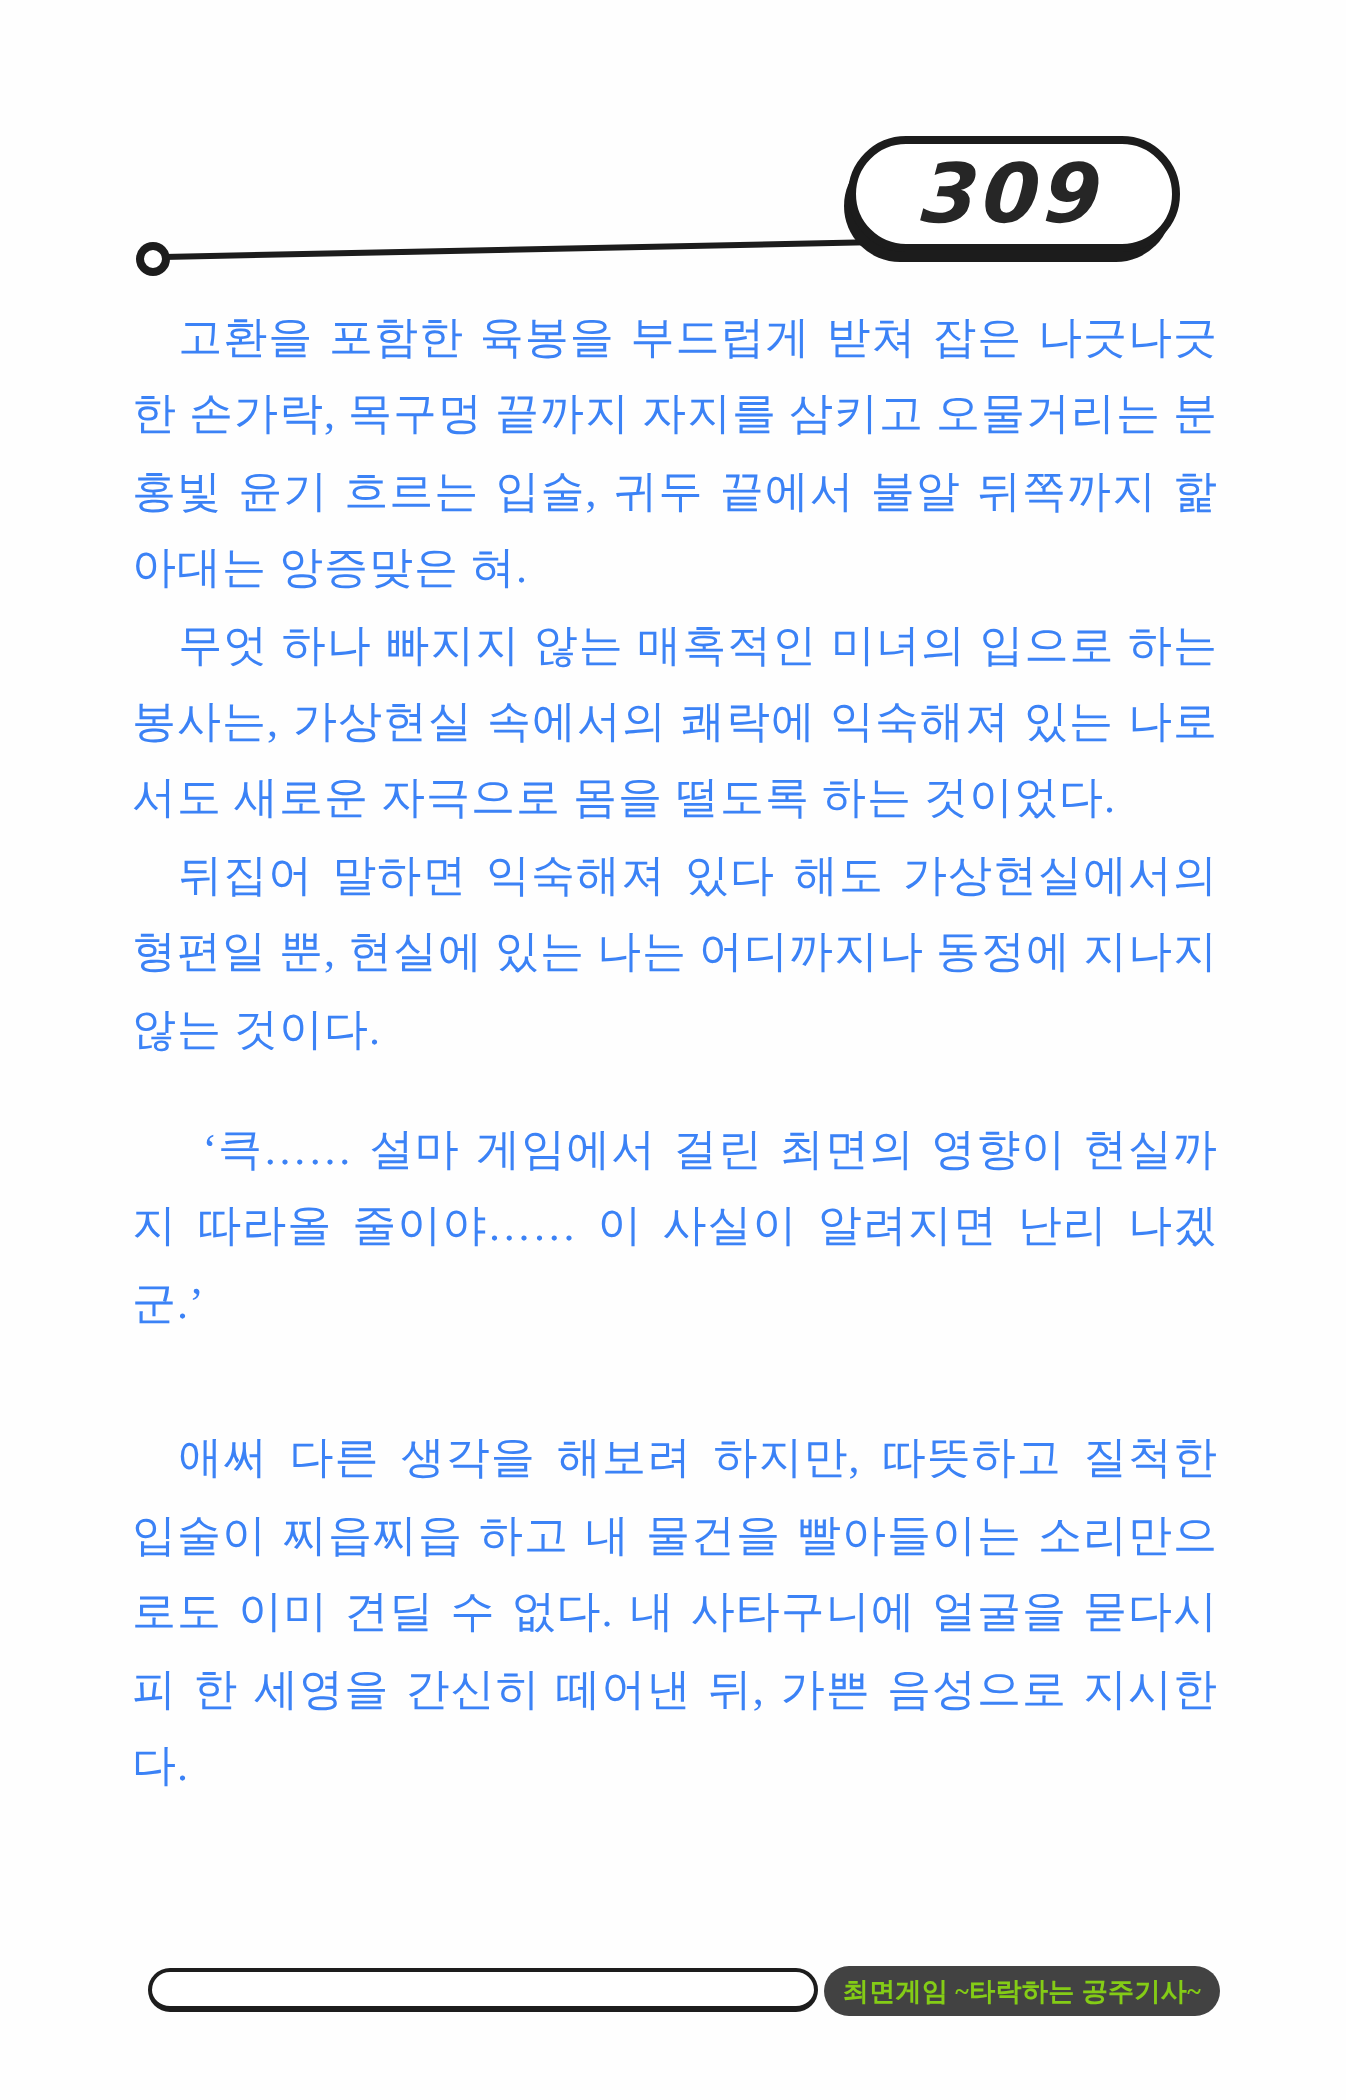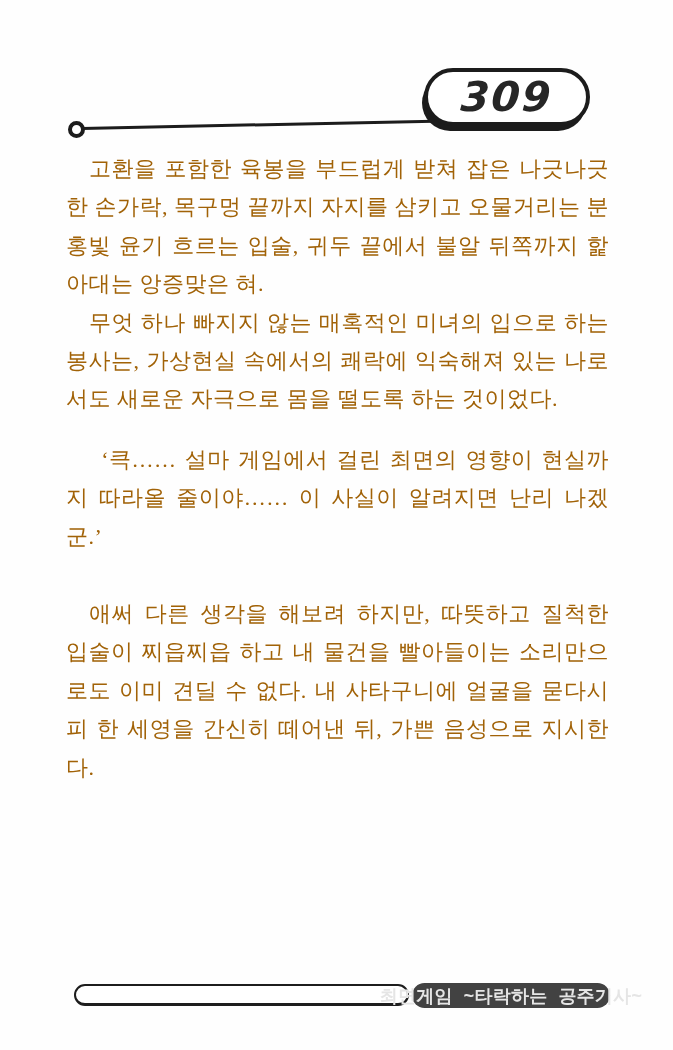--- a/index.html
+++ b/index.html
@@ -62,21 +62,21 @@
   }
 
   
   .text-body {
     position: absolute;
     left: 66px;
     top: 150px;
     width: 543px;
     font-size: 22px;
     line-height: 38.4px;
-    color: #a16207;
+    color: #3b82f6;
     text-align: justify;
     letter-spacing: 0.5px;
   }
   .text-body p {
     margin: 0;
     text-indent: 1.05em;
   }
   .text-body p.quote {
     margin-top: 22px;
     margin-bottom: 39px;
@@ -102,40 +102,41 @@
     width: 198px;
     height: 25px;
     background: #424242;
     border-radius: 13px;
     display: flex;
     align-items: center;
     justify-content: center;
     box-sizing: border-box;
   }
   .footer-badge .badge-text {
-    font-family: Liberation Mono, monospace;
-    font-size: 18px;
+    font-family: Liberation Serif, serif;
+    font-size: 13px;
     font-weight: bold;
-    color: #e5e5e5;
+    color: #84cc16;
     letter-spacing: 0.2px;
     white-space: nowrap;
   }
 </style>
 </head>
 <body>
 
 <div class="header-dot"></div>
 <div class="header-line"></div>
 <div class="page-number-capsule">
   <span class="num">309</span>
 </div>
 
 <div class="text-body">
   <p>고환을 포함한 육봉을 부드럽게 받쳐 잡은 나긋나긋한 손가락, 목구멍 끝까지 자지를 삼키고 오물거리는 분홍빛 윤기 흐르는 입술, 귀두 끝에서 불알 뒤쪽까지 핥아대는 앙증맞은 혀.</p>
   <p>무엇 하나 빠지지 않는 매혹적인 미녀의 입으로 하는 봉사는, 가상현실 속에서의 쾌락에 익숙해져 있는 나로서도 새로운 자극으로 몸을 떨도록 하는 것이었다.</p>
+  <p>뒤집어 말하면 익숙해져 있다 해도 가상현실에서의 형편일 뿐, 현실에 있는 나는 어디까지나 동정에 지나지 않는 것이다.</p>
   <p class="quote">‘큭…… 설마 게임에서 걸린 최면의 영향이 현실까지 따라올 줄이야…… 이 사실이 알려지면 난리 나겠군.’</p>
   <p>애써 다른 생각을 해보려 하지만, 따뜻하고 질척한 입술이 찌읍찌읍 하고 내 물건을 빨아들이는 소리만으로도 이미 견딜 수 없다. 내 사타구니에 얼굴을 묻다시피 한 세영을 간신히 떼어낸 뒤, 가쁜 음성으로 지시한다.</p>
 </div>
 
 <div class="footer-capsule"></div>
 <div class="footer-badge">
   <span class="badge-text">최면게임 ~타락하는 공주기사~</span>
 </div>
 
 </body></html>

